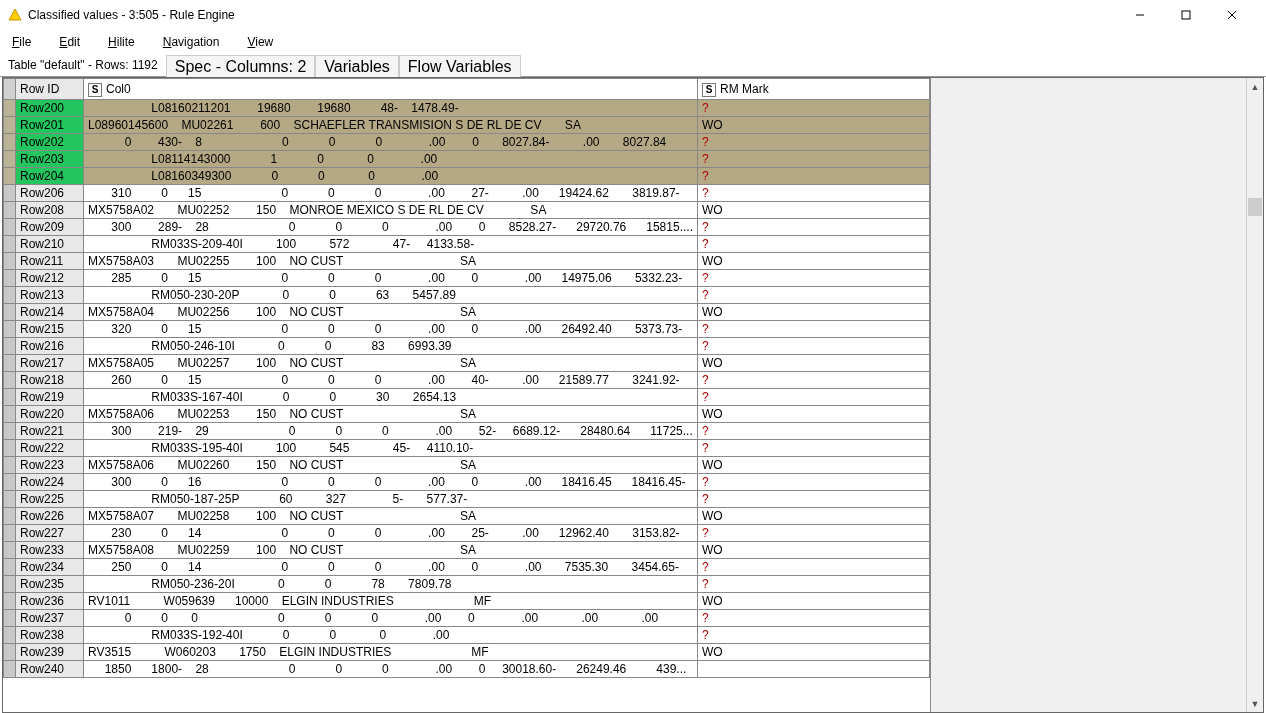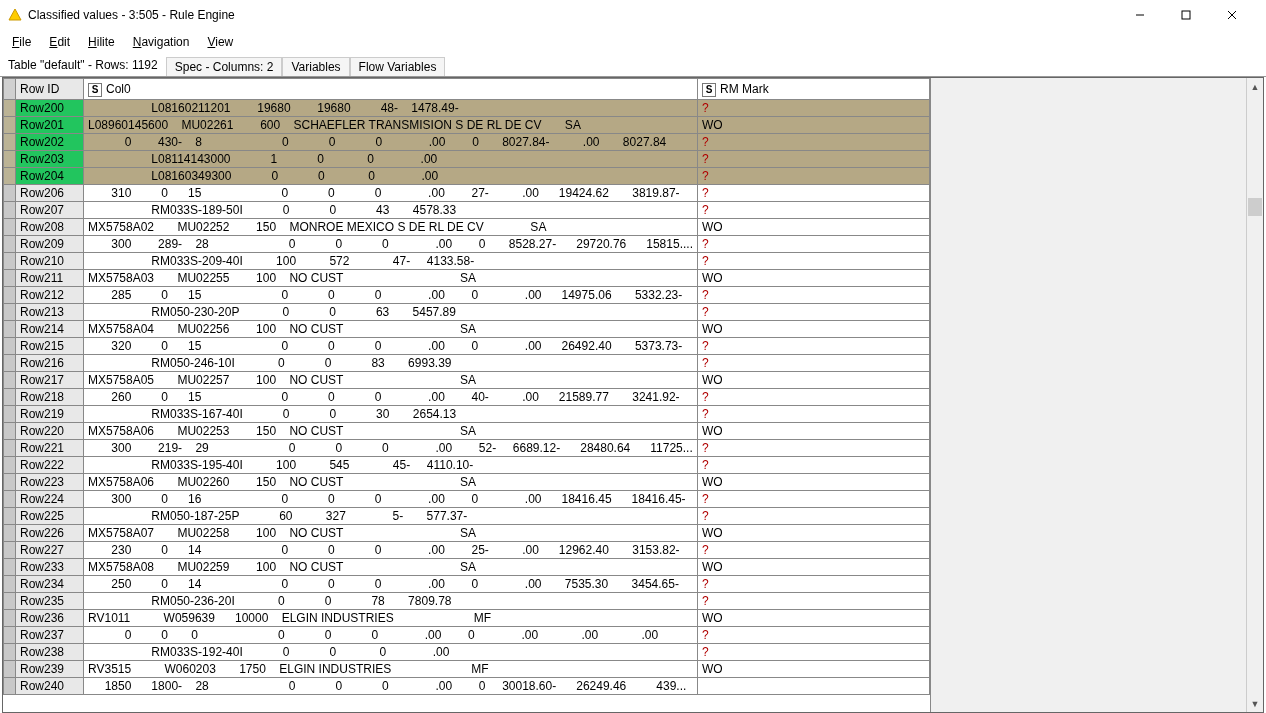--- a/index.html
+++ b/index.html
@@ -2,26 +2,26 @@
 <html><head>
 <meta charset="utf-8">
 <style>
 * { box-sizing: border-box; margin: 0; padding: 0; }
 body { font-family: "Segoe UI", Tahoma, sans-serif; font-size: 12px; background: #fff; color: #000; overflow: hidden; width: 1266px; height: 713px; }
 .titlebar { height: 30px; display: flex; align-items: center; padding: 0 11px 0 8px; border-bottom: 0; }
 .titlebar-icon { width: 14px; height: 14px; margin-right: 6px; }
 .titlebar-text { flex: 1; font-size: 12px; }
 .titlebar-controls { display: flex; }
 .titlebar-btn { width: 46px; height: 30px; display: flex; align-items: center; justify-content: center; font-family: "Segoe MDL2 Assets", sans-serif; font-size: 10px; }
-.menubar { height: 23px; display: flex; align-items: center; padding: 0 5px; gap: 4px; }
+.menubar { height: 23px; display: flex; align-items: center; padding: 0 5px; gap: 14px; }
 .menu-item { padding: 2px 7px; font-size: 12px; }
 .menu-item .ul { text-decoration: underline; }
 .tabbar { height: 24px; display: flex; align-items: center; padding: 0 4px; border-bottom: 1px solid #999; }
 .tab-info { padding: 0 8px 0 4px; font-size: 12px; }
-.tab { padding: 3px 8px; font-size: 12px; border: 1px solid #999; border-bottom: none; margin-right: 0; background: #fff; position: relative; top: 1px; }
+.tab { padding: 3px 8px; font-size: 16px; border: 1px solid #999; border-bottom: none; margin-right: 0; background: #fff; position: relative; top: 1px; }
 .tab.inactive { background: #f5f5f5; border-top: 1px solid #ccc; border-left: 1px solid #ccc; border-right: 1px solid #ccc; top: 2px; padding-top: 2px; padding-bottom: 2px; }
 .content { position: relative; height: calc(713px - 30px - 23px - 24px); border: 1px solid #666; margin: 0 2px 2px 2px; }
 .table-wrap { position: absolute; inset: 0; overflow: hidden; display: flex; }
 .table-main { flex: 0 0 auto; }
 .table-side { flex: 1; background: #f0f0f0; border-left: 1px solid #888; position: relative; }
 table { border-collapse: collapse; table-layout: fixed; }
 th, td { border: 1px solid #888; padding: 0 4px; height: 16px; line-height: 16px; font-size: 12px; overflow: hidden; white-space: pre; text-align: left; font-weight: normal; }
 thead th { background: #e8e8e8; height: 20px; line-height: 20px; }
 .col-rowmark { width: 12px; background: #d0d0d0; }
 .col-rowid { width: 68px; background: #e8e8e8; }
@@ -127,26 +127,20 @@
               <td class="col-rmmark"><span class="qmark">?</span></td>
             </tr>
             <tr>
               <td class="col-rowmark"></td>
               <td class="col-rowid">Row206</td>
               <td class="col-col0">       310         0      15                        0            0            0              .00        27-          .00      19424.62       3819.87-</td>
               <td class="col-rmmark"><span class="qmark">?</span></td>
             </tr>
             <tr>
               <td class="col-rowmark"></td>
-              <td class="col-rowid">Row207</td>
-              <td class="col-col0">                   RM033S-189-50I            0            0            43       4578.33</td>
-              <td class="col-rmmark"><span class="qmark">?</span></td>
-            </tr>
-            <tr>
-              <td class="col-rowmark"></td>
               <td class="col-rowid">Row208</td>
               <td class="col-col0">MX5758A02       MU02252        150    MONROE MEXICO S DE RL DE CV              SA</td>
               <td class="col-rmmark">WO</td>
             </tr>
             <tr>
               <td class="col-rowmark"></td>
               <td class="col-rowid">Row209</td>
               <td class="col-col0">       300        289-    28                        0            0            0              .00        0       8528.27-      29720.76      15815....</td>
               <td class="col-rmmark"><span class="qmark">?</span></td>
             </tr>

